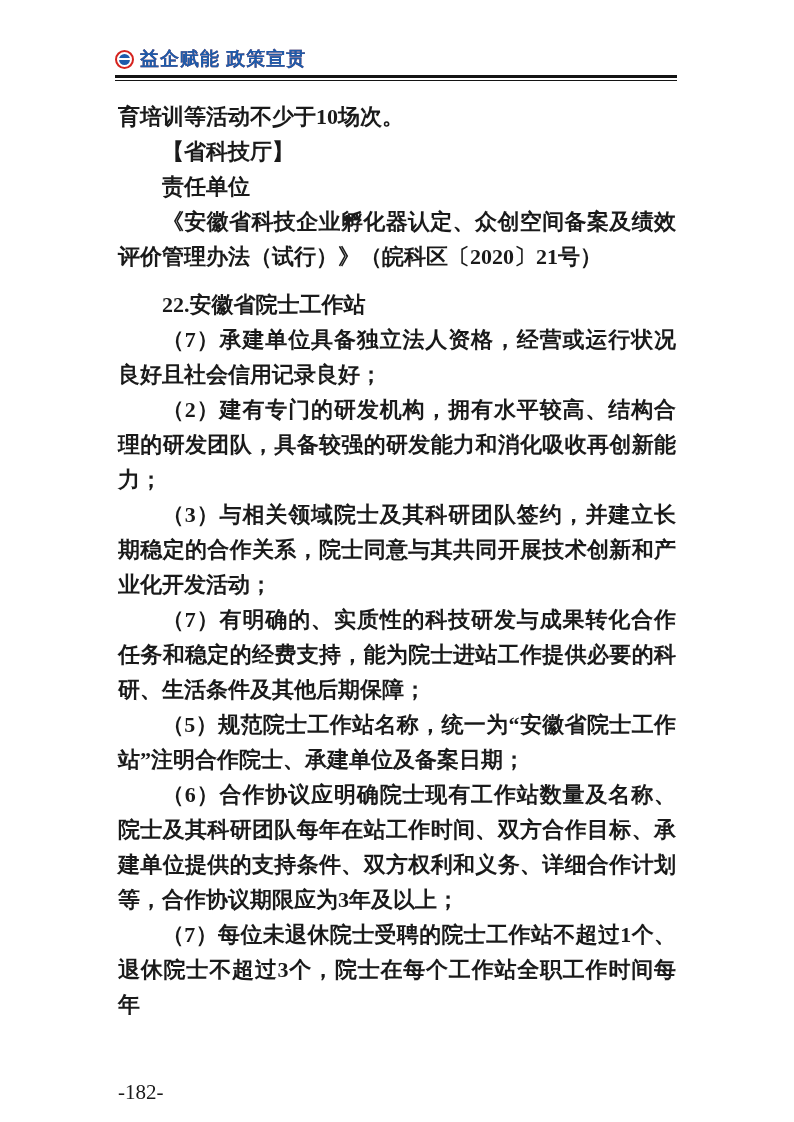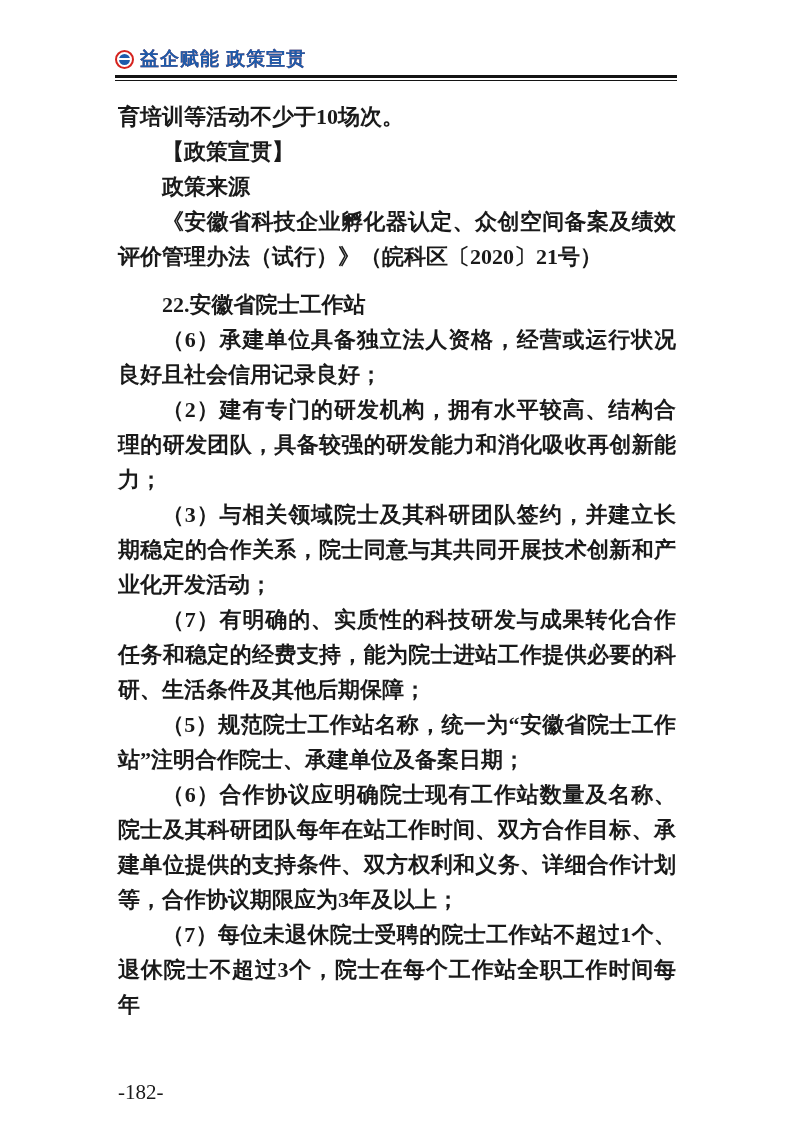--- a/index.html
+++ b/index.html
@@ -105,25 +105,25 @@
       <span class="logo">
         <span class="logo-core"></span>
       </span>
       <span class="brand-text">益企赋能 政策宣贯</span>
     </div>
     <div class="header-rule"></div>
   </header>
 
   <main class="doc-body">
     <p>育培训等活动不少于10场次。</p>
-    <p class="indent label">【政策宣贯】</p>
-    <p class="indent">政策来源</p>
+    <p class="indent label">【省科技厅】</p>
+    <p class="indent">责任单位</p>
     <p class="indent">《安徽省科技企业孵化器认定、众创空间备案及绩效评价管理办法（试行）》（皖科区〔2020〕21号）</p>
     <p class="heading">22.安徽省院士工作站</p>
-    <p class="indent">（6）承建单位具备独立法人资格，经营或运行状况良好且社会信用记录良好；</p>
+    <p class="indent">（7）承建单位具备独立法人资格，经营或运行状况良好且社会信用记录良好；</p>
     <p class="indent">（2）建有专门的研发机构，拥有水平较高、结构合理的研发团队，具备较强的研发能力和消化吸收再创新能力；</p>
     <p class="indent">（3）与相关领域院士及其科研团队签约，并建立长期稳定的合作关系，院士同意与其共同开展技术创新和产业化开发活动；</p>
     <p class="indent">（7）有明确的、实质性的科技研发与成果转化合作任务和稳定的经费支持，能为院士进站工作提供必要的科研、生活条件及其他后期保障；</p>
     <p class="indent">（5）规范院士工作站名称，统一为“安徽省院士工作站”注明合作院士、承建单位及备案日期；</p>
     <p class="indent">（6）合作协议应明确院士现有工作站数量及名称、院士及其科研团队每年在站工作时间、双方合作目标、承建单位提供的支持条件、双方权利和义务、详细合作计划等，合作协议期限应为3年及以上；</p>
     <p class="indent cutoff">（7）每位未退休院士受聘的院士工作站不超过1个、退休院士不超过3个，院士在每个工作站全职工作时间每年</p>
   </main>
 
   <footer class="page-footer">
     <span>-182-</span>

